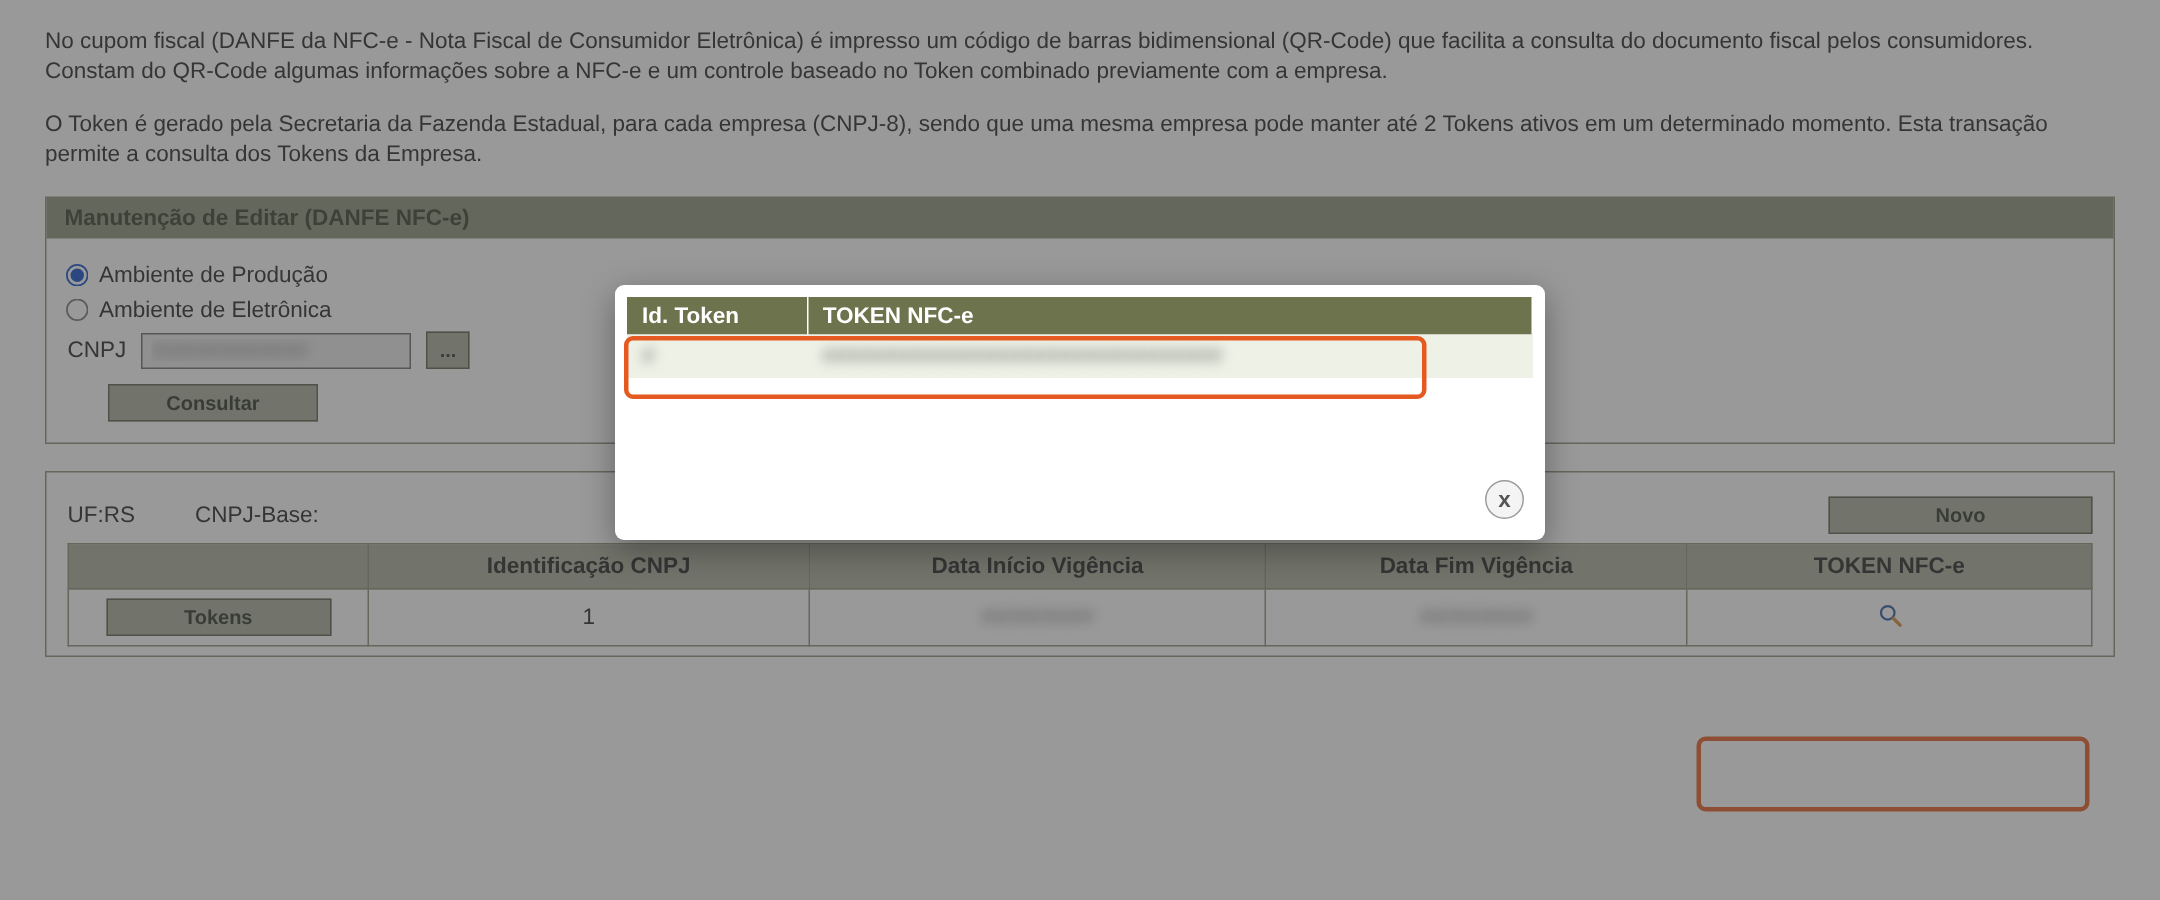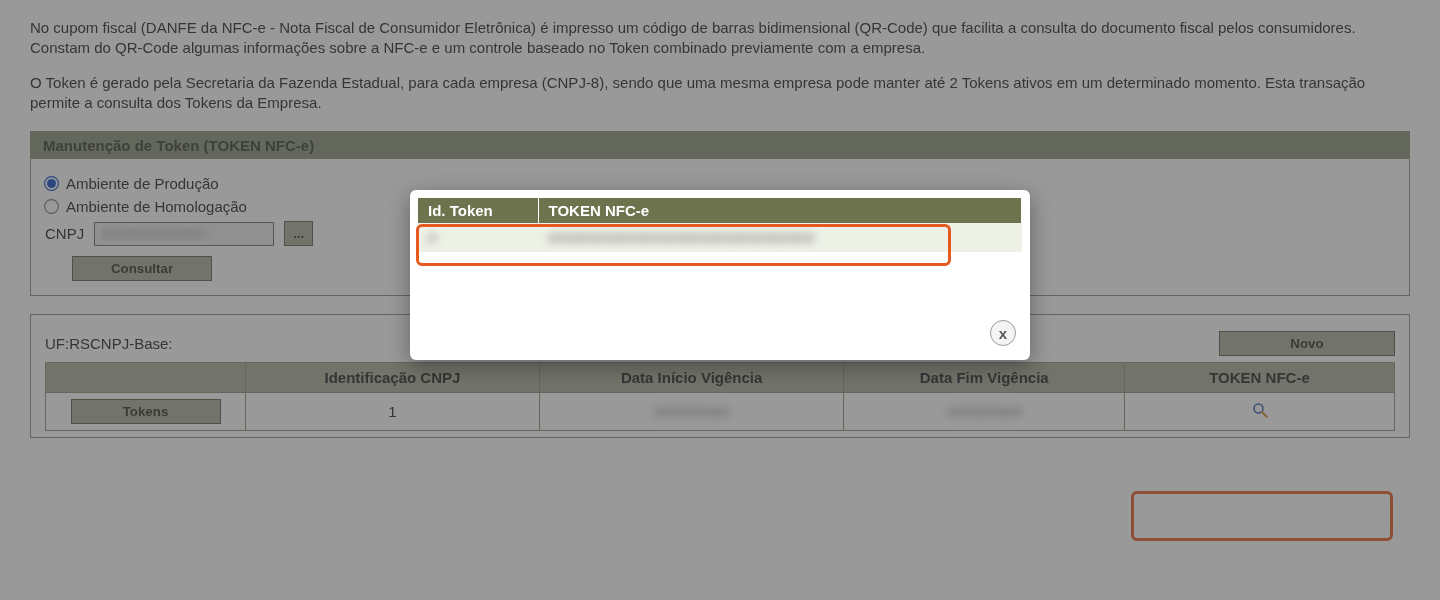--- a/index.html
+++ b/index.html
@@ -78,21 +78,21 @@
     .btn-small { padding: 0 8px; min-width: 26px; }
 
     .consult-row { margin-top: 10px; padding-left: 27px; }
 
     .rel-header-row {
       display: flex;
       align-items: center;
       justify-content: space-between;
       padding: 6px 0 6px 0;
     }
-    .rel-left { display:flex; }
+    .rel-left { display:flex; gap:40px; }
 
     table.token-tbl {
       width: 100%;
       border-collapse: collapse;
     }
     table.token-tbl th {
       background: #a8ad99;
       border: 1px solid #8c9178;
       font-weight: bold;
       padding: 6px 8px;
@@ -162,29 +162,29 @@
   </style>
 </head>
 <body>
 
 <div class="page">
 
   <p class="intro">No cupom fiscal (DANFE da NFC-e - Nota Fiscal de Consumidor Eletrônica) é impresso um código de barras bidimensional (QR-Code) que facilita a consulta do documento fiscal pelos consumidores. Constam do QR-Code algumas informações sobre a NFC-e e um controle baseado no Token combinado previamente com a empresa.</p>
   <p class="intro">O Token é gerado pela Secretaria da Fazenda Estadual, para cada empresa (CNPJ-8), sendo que uma mesma empresa pode manter até 2 Tokens ativos em um determinado momento. Esta transação permite a consulta dos Tokens da Empresa.</p>
 
   <div class="panel">
-    <div class="panel-header">Manutenção de Token (TOKEN NFC-e)</div>
+    <div class="panel-header">Manutenção de Editar (DANFE NFC-e)</div>
     <div class="panel-body">
       <div class="radio-row">
         <input type="radio" name="amb" checked="" style="">
         <label>Ambiente de Produção</label>
       </div>
       <div class="radio-row">
         <input type="radio" name="amb" style="">
-        <label>Ambiente de Homologação</label>
+        <label>Ambiente de Eletrônica</label>
       </div>
 
       <div class="cnpj-row">
         <span class="lbl">CNPJ</span>
         <input class="txt-in" value="##############" style="">
         <button class="btn btn-small">...</button>
       </div>
       <div class="consult-row">
         <button class="btn" style="width:140px">Consultar</button>
       </div>

